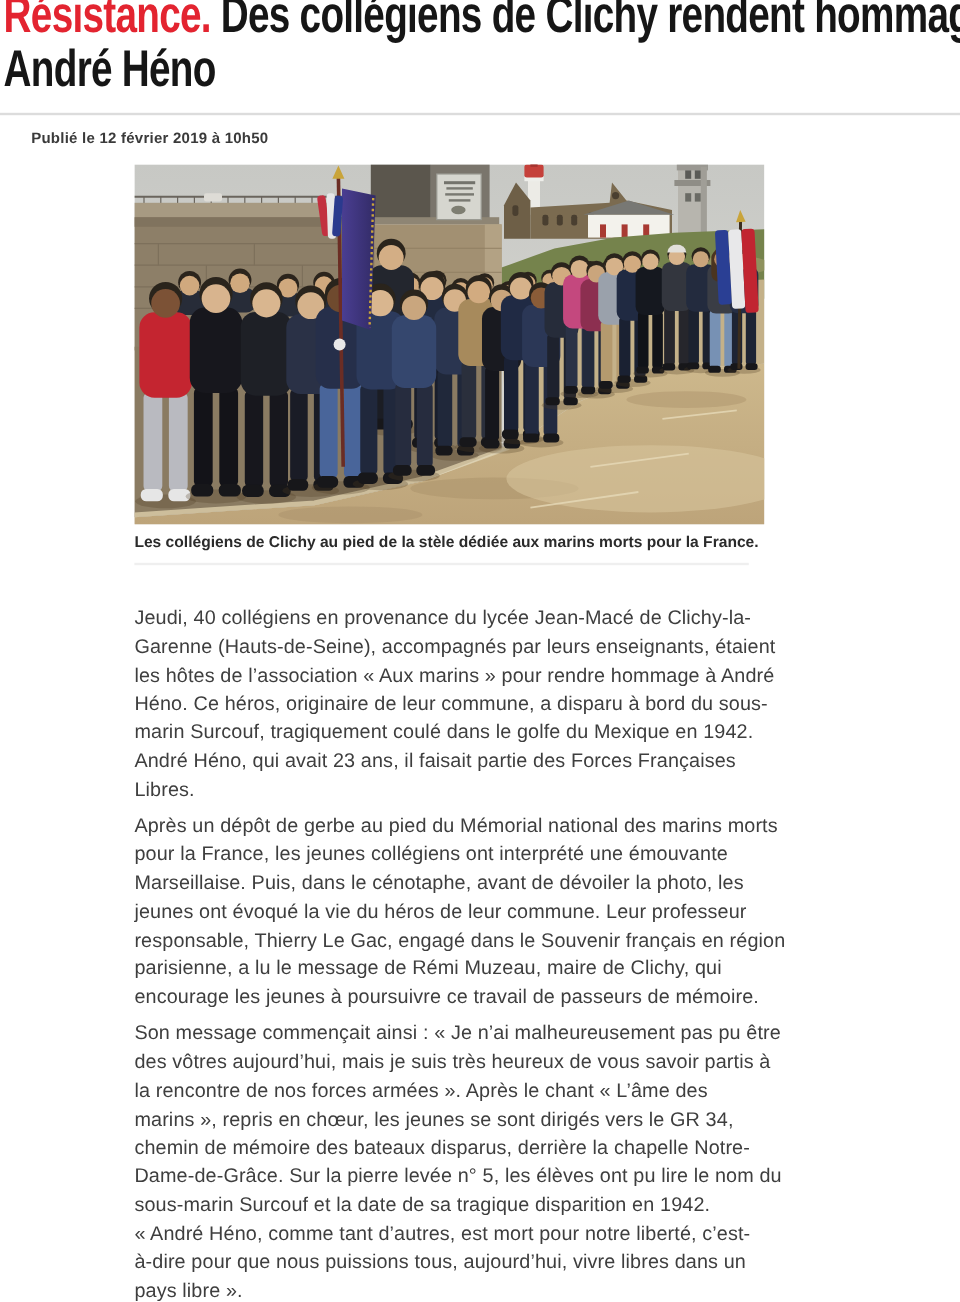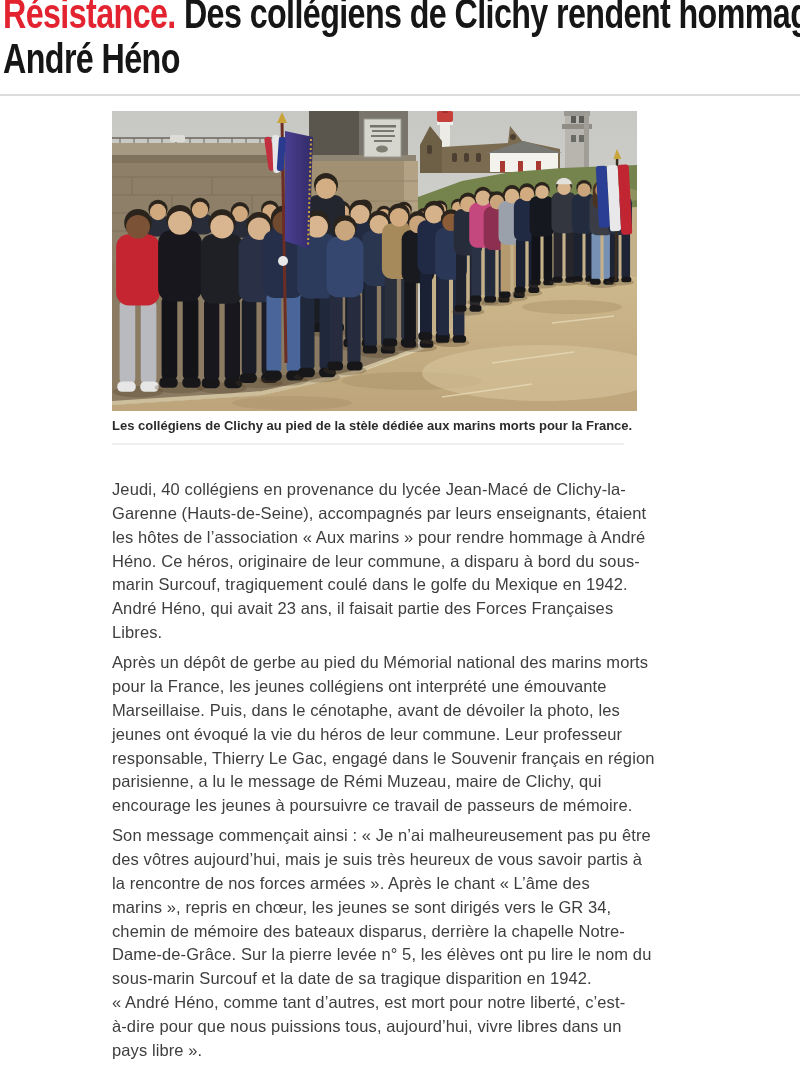--- a/index.html
+++ b/index.html
@@ -41,20 +41,21 @@
 <body>
 
 <header>
   <div class="headline-wrap">
     <div class="headline-line">
       <span class="kicker" style="color: rgb(227, 36, 48);">Résistance.</span><span>Des collégiens de Clichy rendent hommage à</span>
     </div>
     <div class="headline-line">André Héno</div>
   </div>
   <hr class="rule-top">
+  <div class="meta">Publié le 12 février 2019 à 10h50</div>
 </header>
 
 <figure class="figure" style="margin-block:0;margin-inline:0;margin-top:15px;margin-left:112px;">
   <svg class="photo" viewBox="0 0 525 300" aria-hidden="true">
     <defs>
       <linearGradient id="skyG" x1="0" y1="0" x2="0" y2="1">
         <stop offset="0" stop-color="#c7c8c4"></stop>
           <stop offset="1" stop-color="#dddcd7"></stop>
       </linearGradient>
       <linearGradient id="sandG" x1="0" y1="0" x2="0" y2="1">

